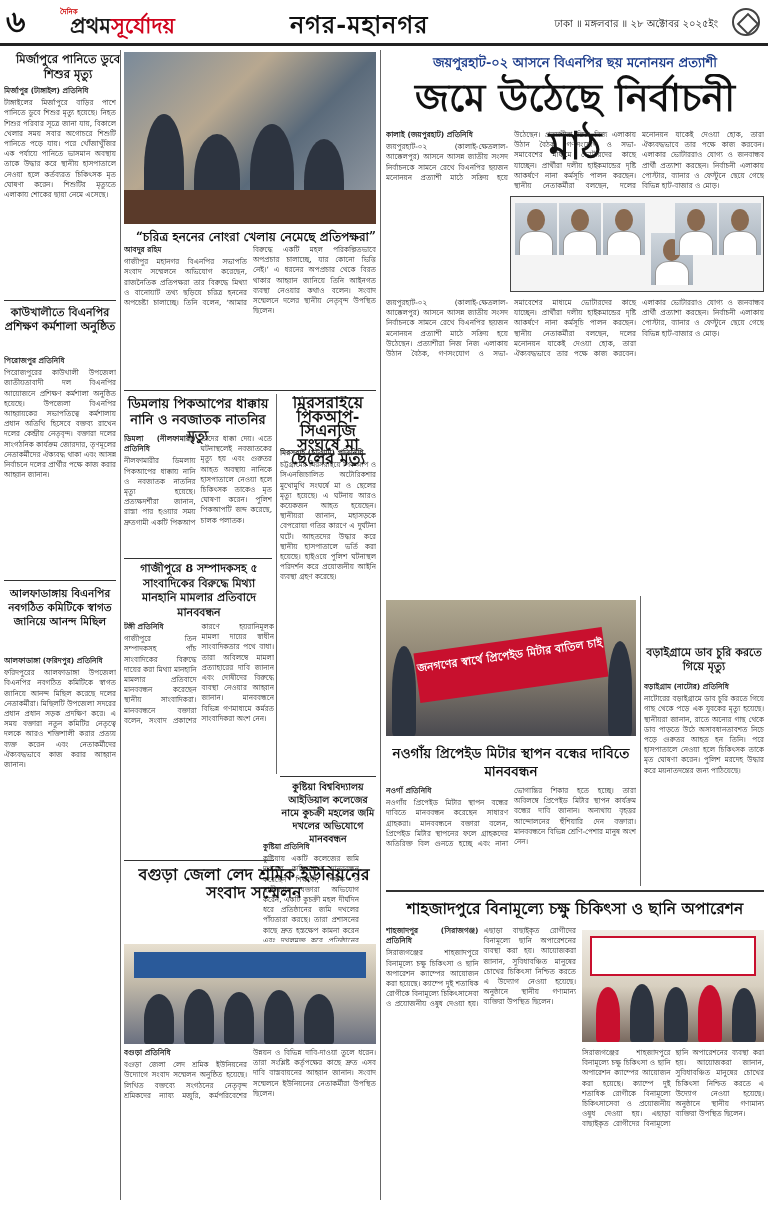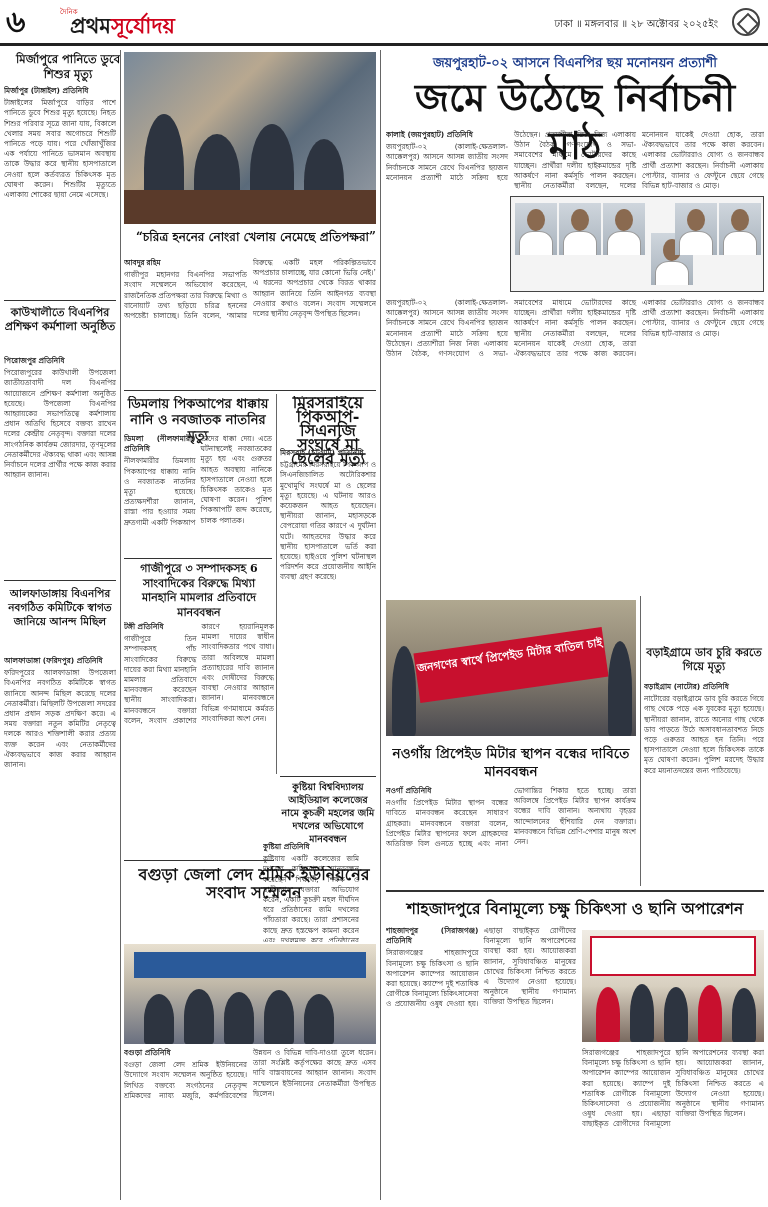--- a/index.html
+++ b/index.html
@@ -1,20 +1,20 @@
 <!DOCTYPE html>
 <html><head>
 <meta charset="utf-8">
 <style>
   * { box-sizing: border-box; margin: 0; padding: 0; }
   body { width: 768px; height: 1207px; background: #fff; font-family: "DejaVu Sans", sans-serif; color: #111; position: relative; overflow: hidden; }
   .header { position: absolute; top: 0; left: 0; width: 768px; height: 46px; border-bottom: 3px solid #222; }
   .page-num { position: absolute; left: 6px; top: 4px; font-size: 30px; font-weight: bold; line-height: 36px; }
   .masthead { position: absolute; left: 60px; top: 6px; width: 150px; height: 34px; }
-  .masthead .small { position: absolute; left: 0; top: 0; font-size: 7px; color: #c00; font-weight: normal; }
+  .masthead .small { position: absolute; left: 0; top: 0; font-size: 7px; color: #c00; font-weight: bold; }
   .masthead .name { position: absolute; left: 10px; top: 4px; font-size: 21px; font-weight: bold; color: #1a1a1a; white-space: nowrap; }
   .masthead .name .red { color: #d0021b; }
   .section-title { position: absolute; left: 290px; top: 6px; font-size: 24px; font-weight: bold; letter-spacing: 1px; font-family: "DejaVu Serif", serif; }
   .dateline { position: absolute; right: 50px; top: 16px; font-size: 10px; }
   .emblem { position: absolute; right: 8px; top: 8px; width: 28px; height: 28px; border-radius: 50%; border: 2px solid #444; }
   .emblem::after { content: ""; position: absolute; left: 6px; top: 6px; width: 12px; height: 12px; border: 2px solid #444; transform: rotate(45deg); }
 
   .col { position: absolute; font-size: 7.2px; line-height: 10.2px; text-align: justify; overflow: hidden; color: #222; }
   .col p { margin-bottom: 2px; }
   .hl { position: absolute; font-weight: bold; text-align: center; overflow: hidden; color: #111; font-family: "DejaVu Serif", serif; }
@@ -32,20 +32,21 @@
 </style>
 </head>
 <body>
 
 <div class="header">
   <div class="page-num">৬</div>
   <div class="masthead">
     <span class="small">দৈনিক</span>
     <span class="name"><span>প্রথম</span><span class="red">সূর্যোদয়</span></span>
   </div>
+  <div class="section-title">নগর-মহানগর</div>
   <div class="dateline">ঢাকা ॥ মঙ্গলবার ॥ ২৮ অক্টোবর ২০২৫ইং</div>
   <div class="emblem"></div>
 </div>
 
 <div class="hl" style="left:12px;top:52px;width:112px;font-size:11.5px;line-height:15px;">মির্জাপুরে পানিতে ডুবে শিশুর মৃত্যু</div>
 <div class="col" style="left:4px;top:86px;width:112px;height:210px;">
   <div class="byline">মির্জাপুর (টাঙ্গাইল) প্রতিনিধি</div>
   <p>টাঙ্গাইলের মির্জাপুরে বাড়ির পাশে পানিতে ডুবে শিশুর মৃত্যু হয়েছে। নিহত শিশুর পরিবার সূত্রে জানা যায়, বিকালে খেলার সময় সবার অগোচরে শিশুটি পানিতে পড়ে যায়। পরে খোঁজাখুঁজির এক পর্যায়ে পানিতে ভাসমান অবস্থায় তাকে উদ্ধার করে স্থানীয় হাসপাতালে নেওয়া হলে কর্তব্যরত চিকিৎসক মৃত ঘোষণা করেন। শিশুটির মৃত্যুতে এলাকায় শোকের ছায়া নেমে এসেছে।</p>
 </div>
 <div class="rule-h" style="left:4px;top:300px;width:112px;"></div>
@@ -66,41 +67,41 @@
 <div class="rule-v" style="left:120px;top:50px;height:1150px;"></div>
 
 <div class="photo" style="left:124px;top:52px;width:252px;height:172px;">
   <div class="figure" style="left:20px;width:40px;height:110px;"></div>
   <div class="figure" style="left:70px;width:46px;height:90px;"></div>
   <div class="figure" style="left:126px;width:44px;height:100px;"></div>
   <div class="figure" style="left:180px;width:40px;height:85px;"></div>
   <div style="position:absolute;left:0;bottom:0;width:100%;height:34px;background:#5a3a2a;"></div>
 </div>
 <div class="caption" style="left:124px;top:228px;width:252px;">“চরিত্র হননের নোংরা খেলায় নেমেছে প্রতিপক্ষরা”</div>
-<div class="col" style="left:124px;top:258px;width:252px;height:140px;column-count:2;column-gap:6px;font-family:Liberation Serif, serif;">
+<div class="col" style="left:124px;top:245px;width:252px;height:140px;column-count:2;column-gap:6px;">
   <div class="byline">আবদুর রহিম</div>
   <p>গাজীপুর মহানগর বিএনপির সভাপতি সংবাদ সম্মেলনে অভিযোগ করেছেন, রাজনৈতিক প্রতিপক্ষরা তার বিরুদ্ধে মিথ্যা ও বানোয়াট তথ্য ছড়িয়ে চরিত্র হননের অপচেষ্টা চালাচ্ছে। তিনি বলেন, ‘আমার বিরুদ্ধে একটি মহল পরিকল্পিতভাবে অপপ্রচার চালাচ্ছে, যার কোনো ভিত্তি নেই।’ এ ধরনের অপপ্রচার থেকে বিরত থাকার আহ্বান জানিয়ে তিনি আইনগত ব্যবস্থা নেওয়ার কথাও বলেন। সংবাদ সম্মেলনে দলের স্থানীয় নেতৃবৃন্দ উপস্থিত ছিলেন।</p>
 </div>
 <div class="rule-h" style="left:124px;top:390px;width:252px;"></div>
 
 <div class="hl" style="left:124px;top:396px;width:148px;font-size:13px;line-height:16px;">ডিমলায় পিকআপের ধাক্কায় নানি ও নবজাতক নাতনির মৃত্যু</div>
 <div class="col" style="left:124px;top:434px;width:148px;height:120px;column-count:2;column-gap:5px;">
   <div class="byline">ডিমলা (নীলফামারী) প্রতিনিধি</div>
   <p>নীলফামারীর ডিমলায় পিকআপের ধাক্কায় নানি ও নবজাতক নাতনির মৃত্যু হয়েছে। প্রত্যক্ষদর্শীরা জানান, রাস্তা পার হওয়ার সময় দ্রুতগামী একটি পিকআপ তাদের ধাক্কা দেয়। এতে ঘটনাস্থলেই নবজাতকের মৃত্যু হয় এবং গুরুতর আহত অবস্থায় নানিকে হাসপাতালে নেওয়া হলে চিকিৎসক তাকেও মৃত ঘোষণা করেন। পুলিশ পিকআপটি জব্দ করেছে, চালক পলাতক।</p>
 </div>
 
 <div class="rule-v" style="left:276px;top:394px;height:380px;"></div>
 <div class="hl" style="left:280px;top:396px;width:96px;font-size:16px;line-height:14px;">মিরসরাইয়ে পিকআপ-সিএনজি সংঘর্ষে মা ছেলের মৃত্যু</div>
 <div class="col" style="left:280px;top:448px;width:96px;height:325px;">
   <div class="byline">মিরসরাই (চট্টগ্রাম) প্রতিনিধি</div>
   <p>চট্টগ্রামের মিরসরাইয়ে পিকআপ ও সিএনজিচালিত অটোরিকশার মুখোমুখি সংঘর্ষে মা ও ছেলের মৃত্যু হয়েছে। এ ঘটনায় আরও কয়েকজন আহত হয়েছেন। স্থানীয়রা জানান, মহাসড়কে বেপরোয়া গতির কারণে এ দুর্ঘটনা ঘটে। আহতদের উদ্ধার করে স্থানীয় হাসপাতালে ভর্তি করা হয়েছে। হাইওয়ে পুলিশ ঘটনাস্থল পরিদর্শন করে প্রয়োজনীয় আইনি ব্যবস্থা গ্রহণ করেছে।</p>
 </div>
 
 <div class="rule-h" style="left:124px;top:558px;width:148px;"></div>
-<div class="hl" style="left:124px;top:562px;width:150px;font-size:11px;line-height:14.5px;">গাজীপুরে ৩ সম্পাদকসহ 6 সাংবাদিকের বিরুদ্ধে মিথ্যা মানহানি মামলার প্রতিবাদে মানববন্ধন</div>
+<div class="hl" style="left:124px;top:562px;width:150px;font-size:11px;line-height:14.5px;">গাজীপুরে 8 সম্পাদকসহ ৫ সাংবাদিকের বিরুদ্ধে মিথ্যা মানহানি মামলার প্রতিবাদে মানববন্ধন</div>
 <div class="col" style="left:124px;top:622px;width:150px;height:230px;column-count:2;column-gap:5px;">
   <div class="byline">টঙ্গী প্রতিনিধি</div>
   <p>গাজীপুরে তিন সম্পাদকসহ পাঁচ সাংবাদিকের বিরুদ্ধে দায়ের করা মিথ্যা মানহানি মামলার প্রতিবাদে মানববন্ধন করেছেন স্থানীয় সাংবাদিকরা। মানববন্ধনে বক্তারা বলেন, সংবাদ প্রকাশের কারণে হয়রানিমূলক মামলা দায়ের স্বাধীন সাংবাদিকতার পথে বাধা। তারা অবিলম্বে মামলা প্রত্যাহারের দাবি জানান এবং দোষীদের বিরুদ্ধে ব্যবস্থা নেওয়ার আহ্বান জানান। মানববন্ধনে বিভিন্ন গণমাধ্যমে কর্মরত সাংবাদিকরা অংশ নেন।</p>
 </div>
 
 <div class="rule-h" style="left:280px;top:776px;width:96px;"></div>
 <div class="hl" style="left:280px;top:780px;width:96px;font-size:9.5px;line-height:13px;">কুষ্টিয়া বিশ্ববিদ্যালয় আইডিয়াল কলেজের নামে কুচক্রী মহলের জমি দখলের অভিযোগে মানববন্ধন</div>
 <div class="col" style="left:263px;top:842px;width:96px;height:100px;">
   <div class="byline">কুষ্টিয়া প্রতিনিধি</div>
   <p>কুষ্টিয়ায় একটি কলেজের জমি দখলের অভিযোগে মানববন্ধন করেছেন শিক্ষার্থী, শিক্ষক ও স্থানীয়রা। বক্তারা অভিযোগ করেন, একটি কুচক্রী মহল দীর্ঘদিন ধরে প্রতিষ্ঠানের জমি দখলের পাঁয়তারা করছে। তারা প্রশাসনের কাছে দ্রুত হস্তক্ষেপ কামনা করেন এবং দখলমুক্ত করে প্রতিষ্ঠানের জমি সুরক্ষার দাবি জানান।</p>

